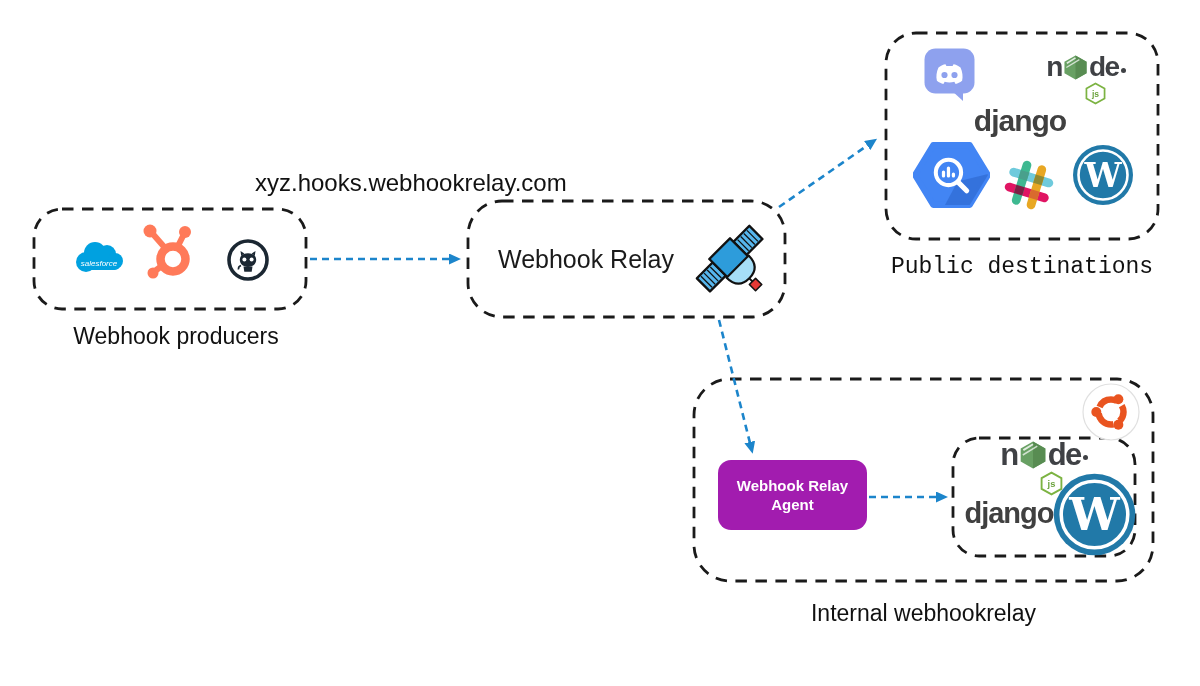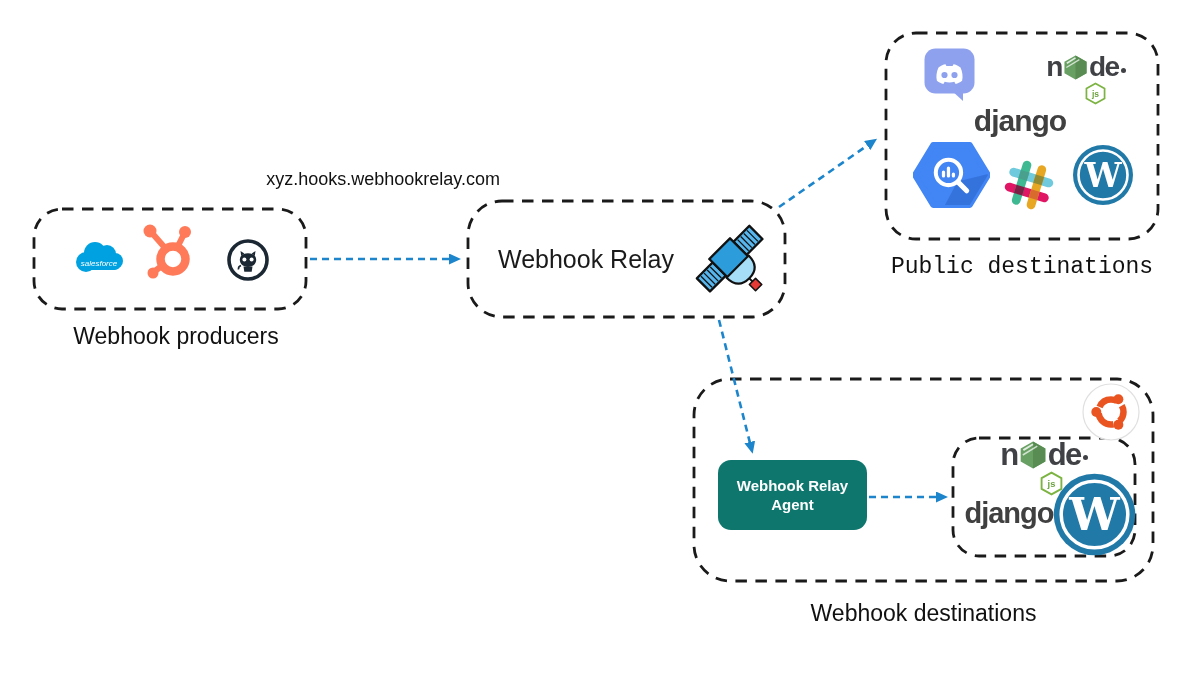--- a/index.html
+++ b/index.html
@@ -1,23 +1,23 @@
 <!DOCTYPE html>
 <html><head>
 <meta charset="utf-8">
 <style>
   html,body{margin:0;padding:0;background:#fff;}
   .canvas{position:relative;width:1200px;height:686px;background:#fff;overflow:hidden;
           font-family:"Liberation Sans",sans-serif;color:#111;}
   .layer{position:absolute;left:0;top:0;}
   .abs{position:absolute;}
   .lbl{font-size:23px;color:#111;text-align:center;}
-  .domain-lbl{font-size:18px;color:#111;text-align:right;}
+  .domain-lbl{font-size:24px;color:#111;text-align:left;}
   .relay-lbl{font-size:25px;color:#1a1a1a;}
-  .agent{background:#0f766e;border-radius:13px;color:#fff;font-weight:bold;font-size:15px;
+  .agent{background:#a21caf;border-radius:13px;color:#fff;font-weight:bold;font-size:15px;
          line-height:1.3;display:flex;align-items:center;justify-content:center;text-align:center;
          padding:0 14px;box-sizing:border-box;}
   .node-logo{display:flex;flex-direction:column;align-items:center;}
   .node-row{display:flex;align-items:center;}
   .node-letter{font-weight:800;color:#3F4145;letter-spacing:-1.5px;line-height:1;}
   .node-sz-pub .node-letter{font-size:28px;}
   .node-sz-int .node-letter{font-size:31px;}
   .node-hex{margin:0 1px;}
   .node-dot{width:5px;height:5px;border-radius:50%;background:#3F4145;margin-left:2px;align-self:center;margin-top:6px;}
   .node-badge{margin-top:1px;}
@@ -208,15 +208,15 @@
   </div>
 
   <div class="abs django dj-int" style="left:959px;top:499px;width:100px;">django</div>
 
   <svg class="abs" style="left:1051px;top:471px;" width="87" height="87" viewBox="0 0 64 64">
     <circle cx="32" cy="32" r="30" fill="#2179A8"></circle>
     <circle cx="32" cy="32" r="24.5" fill="none" stroke="#fff" stroke-width="2.6"></circle>
     <text x="32" y="43.5" text-anchor="middle" font-family="DejaVu Serif, serif" font-size="33" font-weight="bold" fill="#fff">W</text>
   </svg>
 
-  <div class="abs lbl" style="left:694px;top:600px;width:459px;">Webhook destinations</div>
+  <div class="abs lbl" style="left:694px;top:600px;width:459px;">Internal webhookrelay</div>
 
 </div>
 
 </body></html>

